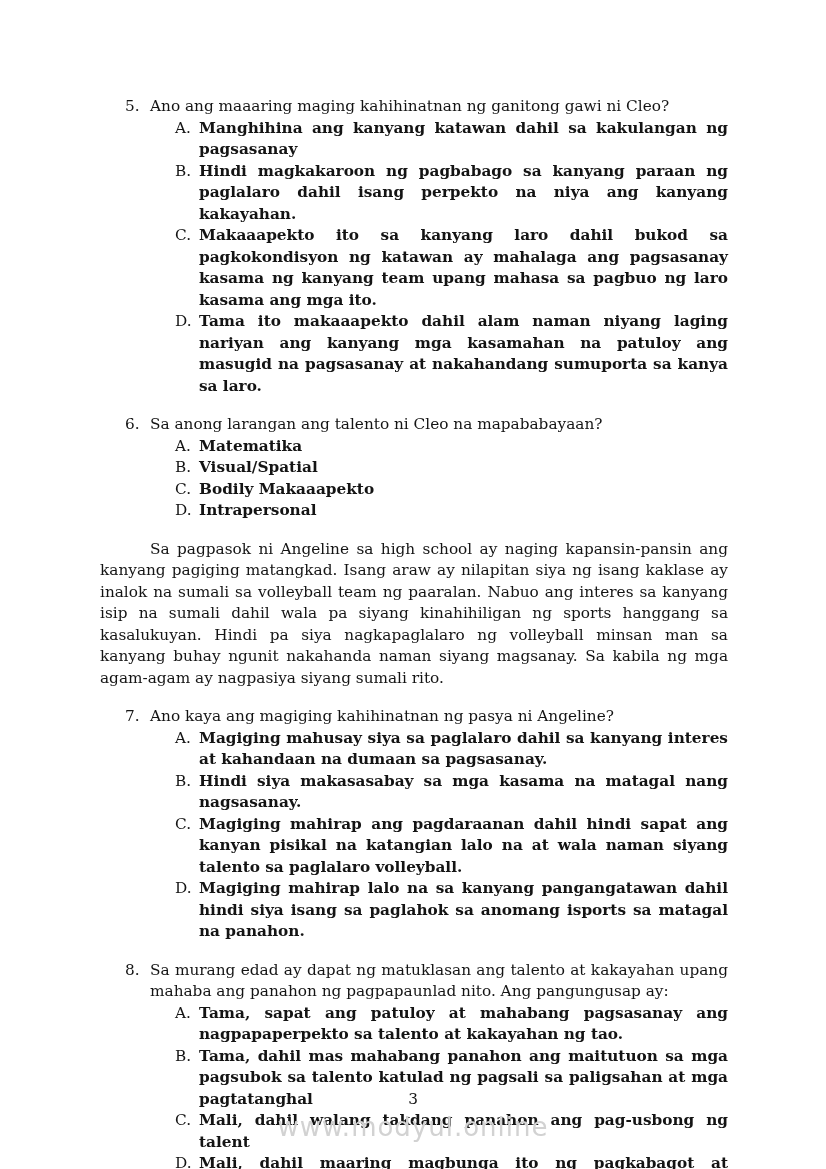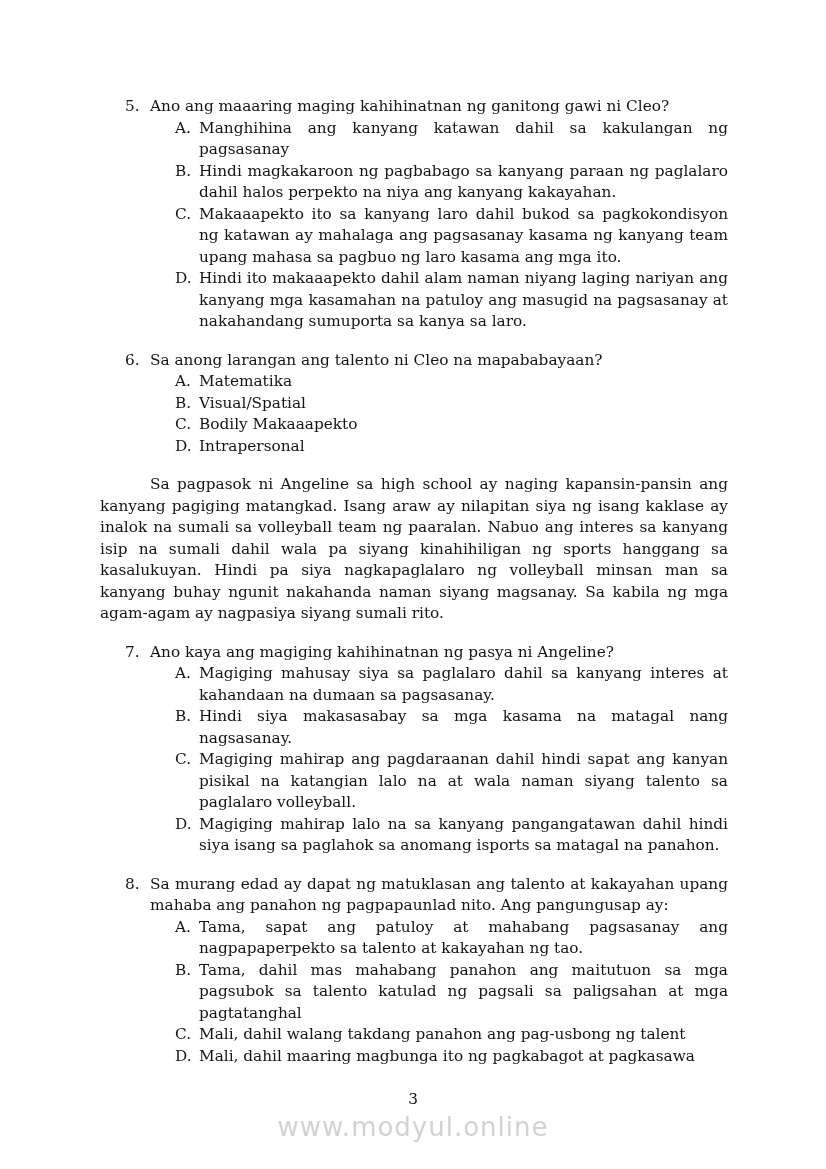--- a/index.html
+++ b/index.html
@@ -26,21 +26,21 @@
   .block { margin-bottom: 17px; }
   .block:last-child { margin-bottom: 0; }
 
   .question { margin-left: 25px; }
   .q-head { display: flex; }
   .q-num { flex: 0 0 25px; }
   .q-text { flex: 1; text-align: justify; }
 
   .option { display: flex; margin-left: 50px; }
   .opt-letter { flex: 0 0 24px; }
-  .opt-text { flex: 1; text-align: justify; }
+  .opt-text { flex: 1; text-align: justify; font-weight: bold; }
 
   .passage {
     text-align: justify;
     text-indent: 50px;
   }
 
   .page-number {
     position: absolute;
     top: 1090px;
     left: 0;
@@ -70,29 +70,29 @@
     <div class="q-head">
       <span class="q-num">5.</span>
       <span class="q-text">Ano ang maaaring maging kahihinatnan ng ganitong gawi ni Cleo?</span>
     </div>
     <div class="option">
       <span class="opt-letter">A.</span>
       <span class="opt-text">Manghihina ang kanyang katawan dahil sa kakulangan ng pagsasanay</span>
     </div>
     <div class="option">
       <span class="opt-letter">B.</span>
-      <span class="opt-text">Hindi magkakaroon ng pagbabago sa kanyang paraan ng paglalaro dahil halos perpekto na niya ang kanyang kakayahan.</span>
+      <span class="opt-text">Hindi magkakaroon ng pagbabago sa kanyang paraan ng paglalaro dahil isang perpekto na niya ang kanyang kakayahan.</span>
     </div>
     <div class="option">
       <span class="opt-letter">C.</span>
       <span class="opt-text">Makaaapekto ito sa kanyang laro dahil bukod sa pagkokondisyon ng katawan ay mahalaga ang pagsasanay kasama ng kanyang team upang mahasa sa pagbuo ng laro kasama ang mga ito.</span>
     </div>
     <div class="option">
       <span class="opt-letter">D.</span>
-      <span class="opt-text">Hindi ito makaaapekto dahil alam naman niyang laging nariyan ang kanyang mga kasamahan na patuloy ang masugid na pagsasanay at nakahandang sumuporta sa kanya sa laro.</span>
+      <span class="opt-text">Tama ito makaaapekto dahil alam naman niyang laging nariyan ang kanyang mga kasamahan na patuloy ang masugid na pagsasanay at nakahandang sumuporta sa kanya sa laro.</span>
     </div>
   </div>
 
   <div class="block question">
     <div class="q-head">
       <span class="q-num">6.</span>
       <span class="q-text">Sa anong larangan ang talento ni Cleo na mapababayaan?</span>
     </div>
     <div class="option">
       <span class="opt-letter">A.</span>

